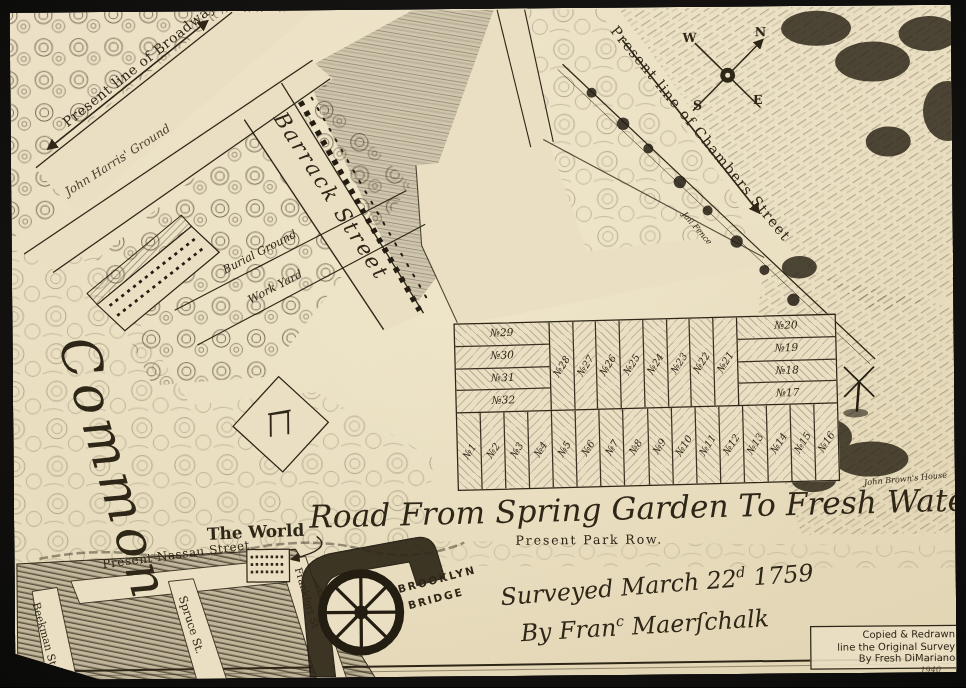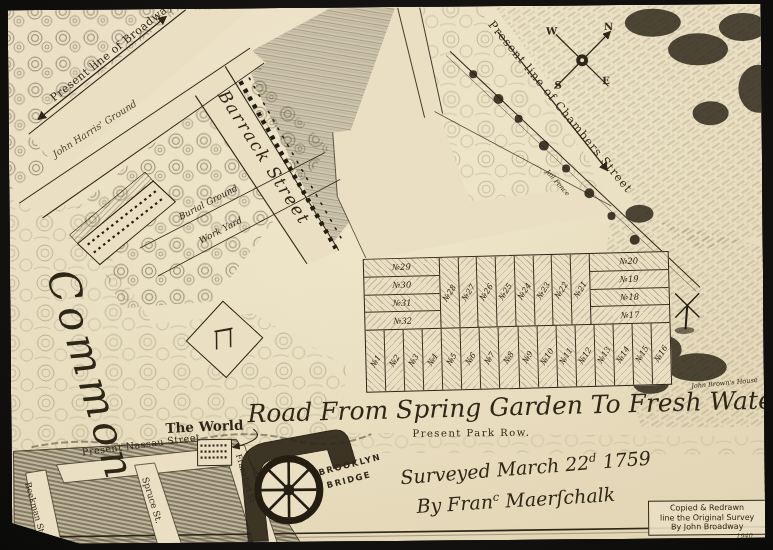--- a/index.html
+++ b/index.html
@@ -33,21 +33,21 @@
   .lot-row{flex:1;display:flex;align-items:center;justify-content:center;
            border-bottom:.9px solid #3a3121;font-style:italic;font-size:8.5px;color:#2e2617;}
   .rowblock .lot-row:last-child{border-bottom:none;}
   .lot-col{flex:1;display:flex;align-items:center;justify-content:center;border-right:.9px solid #3a3121;}
   .midblock .lot-col:last-child,.lower .lot-col:last-child{border-right:none;}
   .lot-col span{transform:rotate(-56deg);font-style:italic;font-size:8px;color:#2e2617;}
   .lot-row:nth-child(odd),.lot-col:nth-child(odd){background:repeating-linear-gradient(45deg,rgba(62,52,34,.22) 0 1px,transparent 1px 4.5px);}
   .lot-row:nth-child(even),.lot-col:nth-child(even){background:repeating-linear-gradient(-45deg,rgba(62,52,34,.18) 0 1px,transparent 1px 5px);}
   
   #credit{position:absolute;left:646px;top:503px;width:114px;border:1.5px solid #2e2617;
-          background:rgba(234,223,195,.9);padding:2px 1px;text-align:center;
+          background:rgba(234,223,195,.9);padding:2px 1px;text-align:right;
           font-family:"DejaVu Sans",sans-serif;font-size:8px;line-height:9.5px;color:#2e2617;}
 </style>
 </head>
 <body>
 
 <div id="frame">
   <div id="paper">
     <div id="stage">
 
       <svg class="lw" width="773" height="550" viewBox="0 0 773 550">
@@ -363,19 +363,19 @@
       <div class="lbl script" style="left:398px;top:468px;transform:rotate(-4deg);font-size:19px;">
         <span>Surveyed March 22</span><sup>d</sup><span> 1759</span>
       </div>
       <div class="lbl script" style="left:414px;top:497px;transform:rotate(-3deg);font-size:19px;">
         <span>By Fran</span><sup>c</sup><span> Maerſchalk</span>
       </div>
 
       <div id="credit">
         <div>Copied &amp; Redrawn</div>
         <div>line the Original Survey</div>
-        <div>By John Broadway</div>
+        <div>By Fresh DiMariano</div>
       </div>
       <span class="lbl script" style="left:734px;top:536px;font-size:6.5px;opacity:.8;">1940</span>
 
     </div>
   </div>
 </div>
 
 </body></html>

